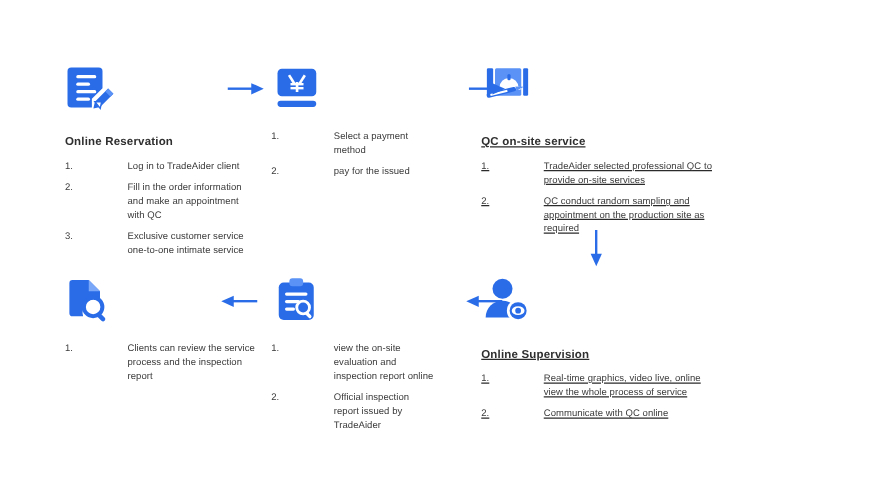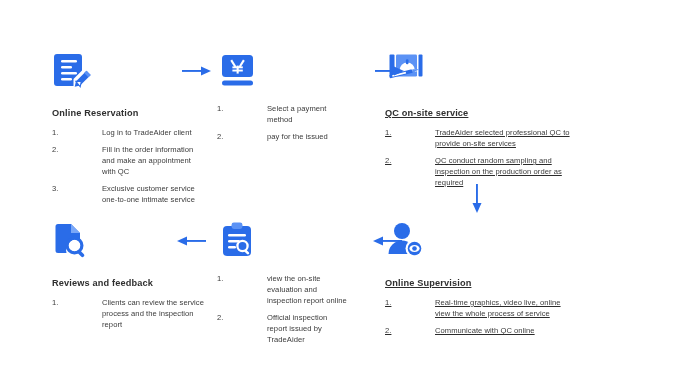--- a/index.html
+++ b/index.html
@@ -168,39 +168,38 @@
         </svg>
       </span>
       <div class="card-title">QC on-site service</div>
       <ul class="points w3">
         <li class="point">
           <span class="point-num">1.</span>
           <span class="point-text">TradeAider selected professional QC to provide on-site services</span>
         </li>
         <li class="point">
           <span class="point-num">2.</span>
-          <span class="point-text">QC conduct random sampling and inspection on the production order as required</span>
+          <span class="point-text">QC conduct random sampling and appointment on the production site as required</span>
         </li>
       </ul>
     </div>
   </div>
 
   <div class="row row-bottom">
 
     <div class="col col-1">
       <span class="icon-box">
         <svg width="46" height="46" viewBox="0 0 46 46">
           <path d="M6 6 h13 l9 9 v6.5 a11 11 0 0 0 -13.5 13.5 h-8.5 a2.5 2.5 0 0 1 -2.5 -2.5 v-24 a2.5 2.5 0 0 1 2.5 -2.5 z" fill="#2a6ce8"></path>
           <path d="M19 6 l9 9 h-9 z" fill="#7aa7f7"></path>
           <circle cx="22.5" cy="27.5" r="7.4" fill="none" stroke="#2a6ce8" stroke-width="3.2"></circle>
           <circle cx="22.5" cy="27.5" r="5.3" fill="#ffffff"></circle>
           <rect x="27" y="31.6" width="3.6" height="8.2" rx="1.8" transform="rotate(-45 28.8 35.7)" fill="#2a6ce8"></rect>
         </svg>
       </span>
-      <div class="card-title">Reviews and feedback</div>
       <ul class="points w1">
         <li class="point">
           <span class="point-num">1.</span>
           <span class="point-text">Clients can review the service process and the inspection report</span>
         </li>
       </ul>
     </div>
 
     <div class="col col-2">
       <span class="icon-box">

